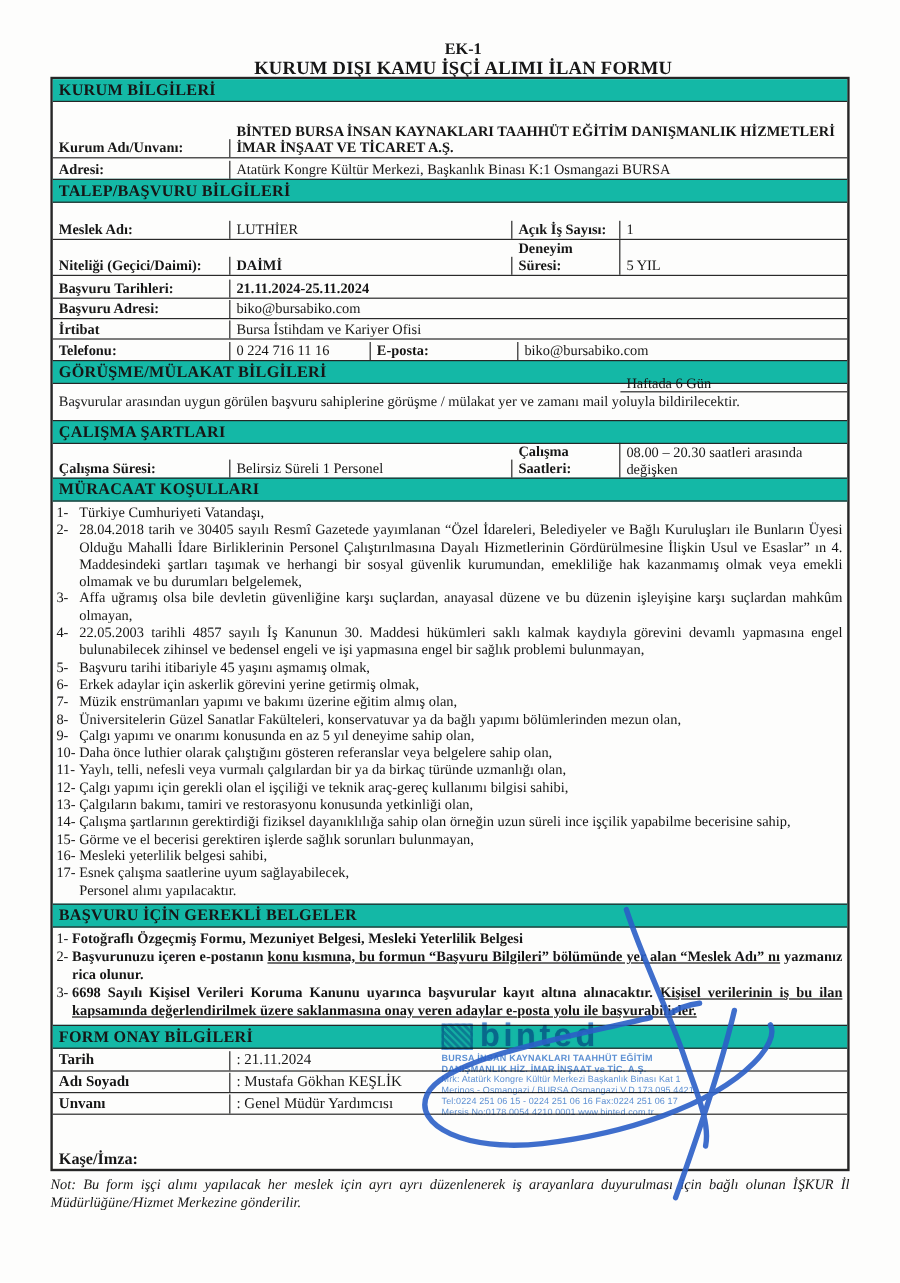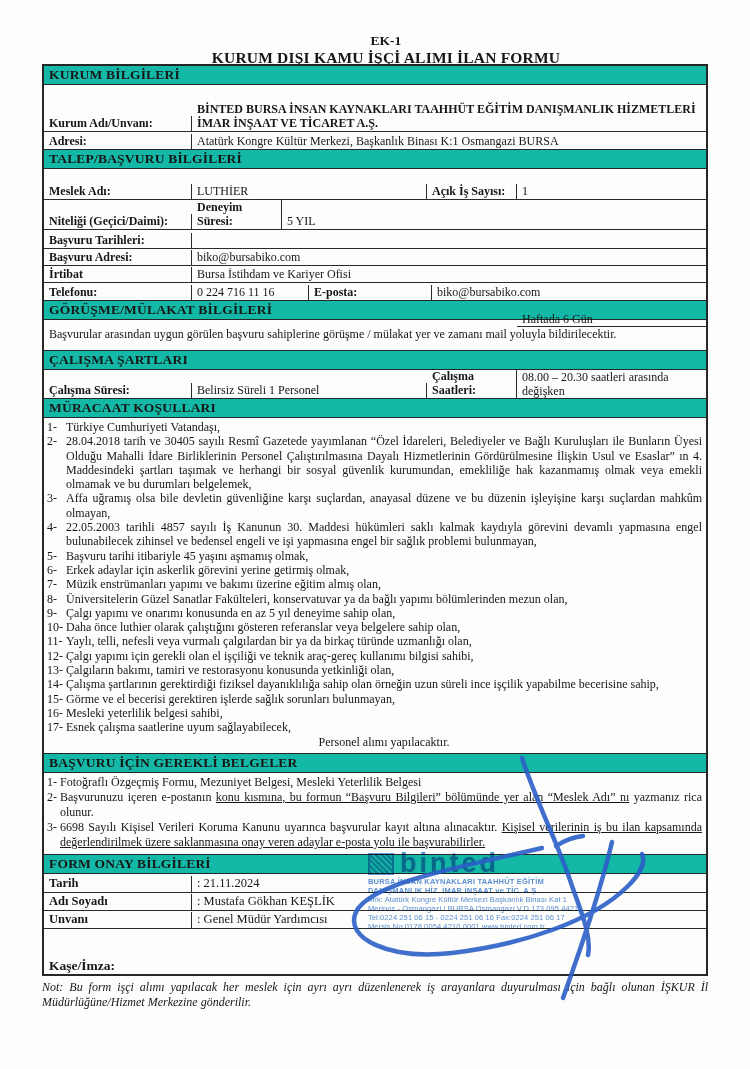--- a/index.html
+++ b/index.html
@@ -28,24 +28,24 @@
   .h30{height:30px} .h46{height:46px} .h28{height:28px}
   .para { font-size:12px; padding:7px 5px 9px 5px; line-height:14px; }
   .split-cell { padding:0; justify-content:stretch;gap:44px; }
   .split-cell .half { flex:1; display:flex; align-items:center; padding:0 5px; }
   .split-cell .half:first-child { border-bottom:1px solid #2a2a2a; }
 
   .list { padding:2px 4px 4px 3px; }
   .m-item { display:flex; font-size:12px; line-height:14.3px; }
   .m-item .num { width:19px; flex:none; }
   .m-item .txt { flex:1; text-align:justify; }
-  .m-footer { padding-left:19px; font-size:12px; line-height:14.3px;text-align:center; }
+  .m-footer { padding-left:19px; font-size:12px; line-height:14.3px; }
   .b-item { display:flex; font-size:12px; line-height:15px; }
   .b-item .num { width:13px; flex:none; }
-  .b-item .txt { flex:1; text-align:justify; }
+  .b-item .txt { flex:1; text-align:justify;font-weight:bold; }
   .b-item .u { text-decoration:underline; }
 
   .onay-row .cell { font-size:12.5px; }
   .kase { height:46px; }
   .kase .lbl-big { font-weight:bold; font-size:13.5px; }
 
   .note { position:absolute; left:42px; top:980px; width:666px; font-style:italic; font-size:12px;
           line-height:15px; text-align:justify; }
   .note .note-pre { font-weight:normal; }
 
@@ -84,25 +84,27 @@
 
     <div class="sec-header">TALEP/BAŞVURU BİLGİLERİ</div>
     <div class="row h30">
       <div class="cell lbl w-lbl">Meslek Adı:</div>
       <div class="cell w-mid br">LUTHİER</div>
       <div class="cell lbl w-sublbl">Açık İş Sayısı:</div>
       <div class="cell grow">1</div>
     </div>
     <div class="row h30">
       <div class="cell lbl w-lbl">Niteliği (Geçici/Daimi):</div>
+      <div class="cell w-mid br bold">DAİMİ</div>
       <div class="cell lbl w-sublbl">Deneyim Süresi:</div>
       <div class="cell grow">5 YIL</div>
     </div>
     <div class="row h19">
       <div class="cell lbl w-lbl">Başvuru Tarihleri:</div>
+      <div class="cell grow bold">21.11.2024-25.11.2024</div>
     </div>
     <div class="row h17">
       <div class="cell lbl w-lbl">Başvuru Adresi:</div>
       <div class="cell grow">biko@bursabiko.com</div>
     </div>
     <div class="row h17">
       <div class="cell lbl w-lbl">İrtibat</div>
       <div class="cell grow">Bursa İstihdam ve Kariyer Ofisi</div>
     </div>
     <div class="row h18">

